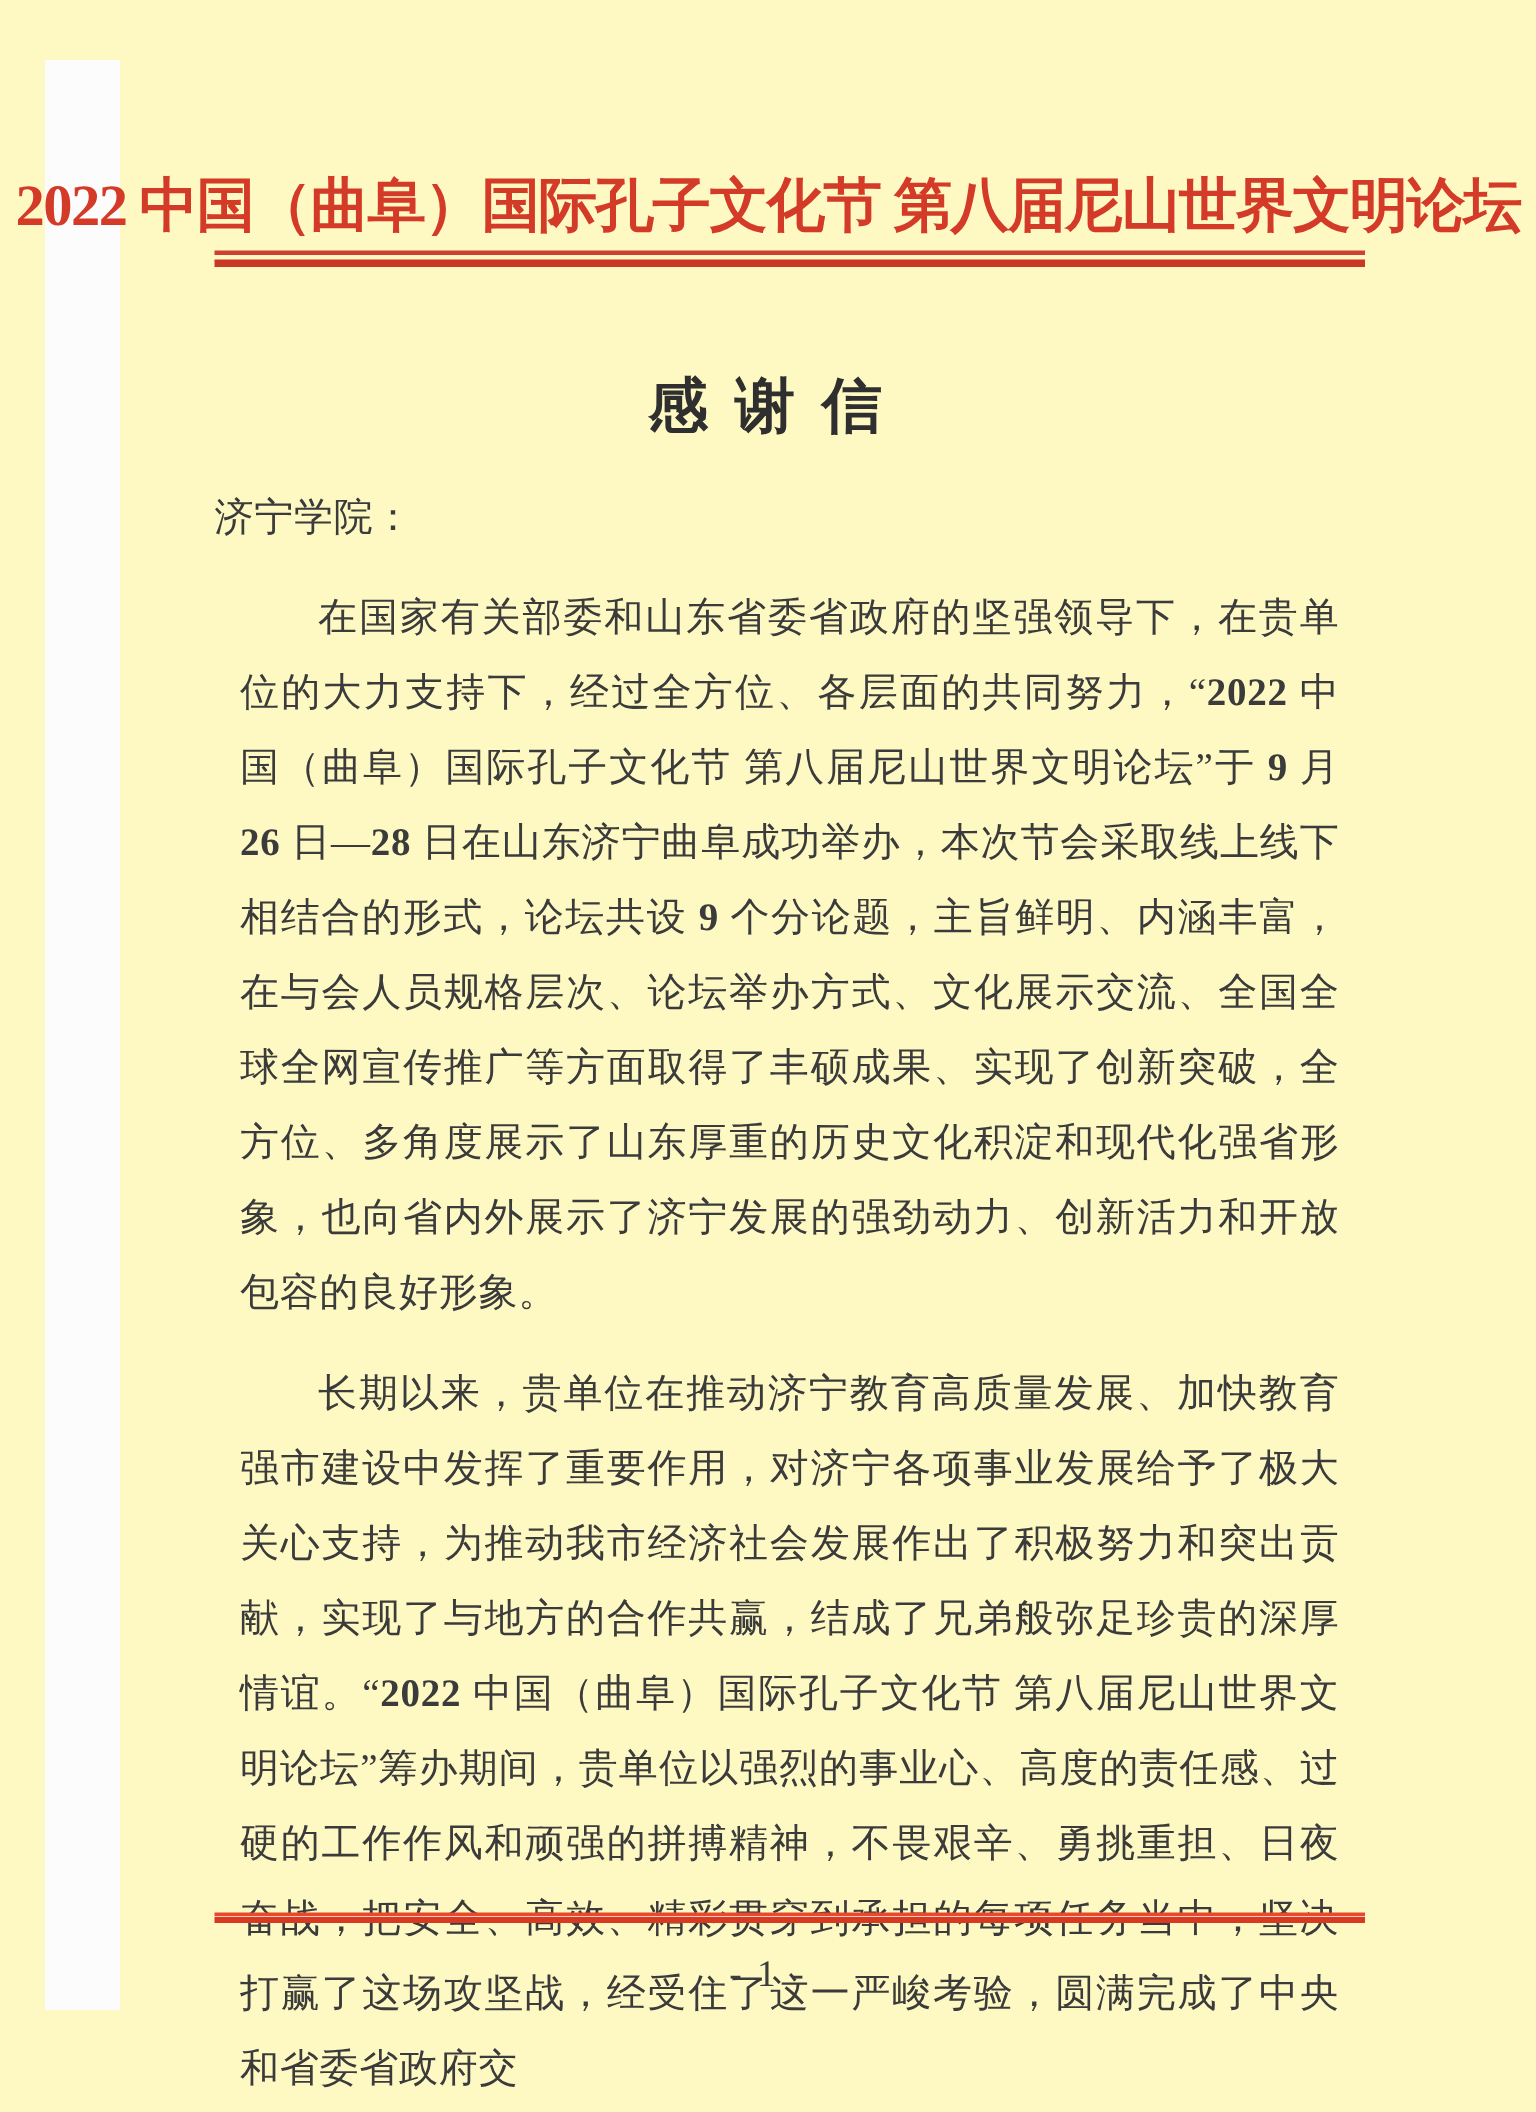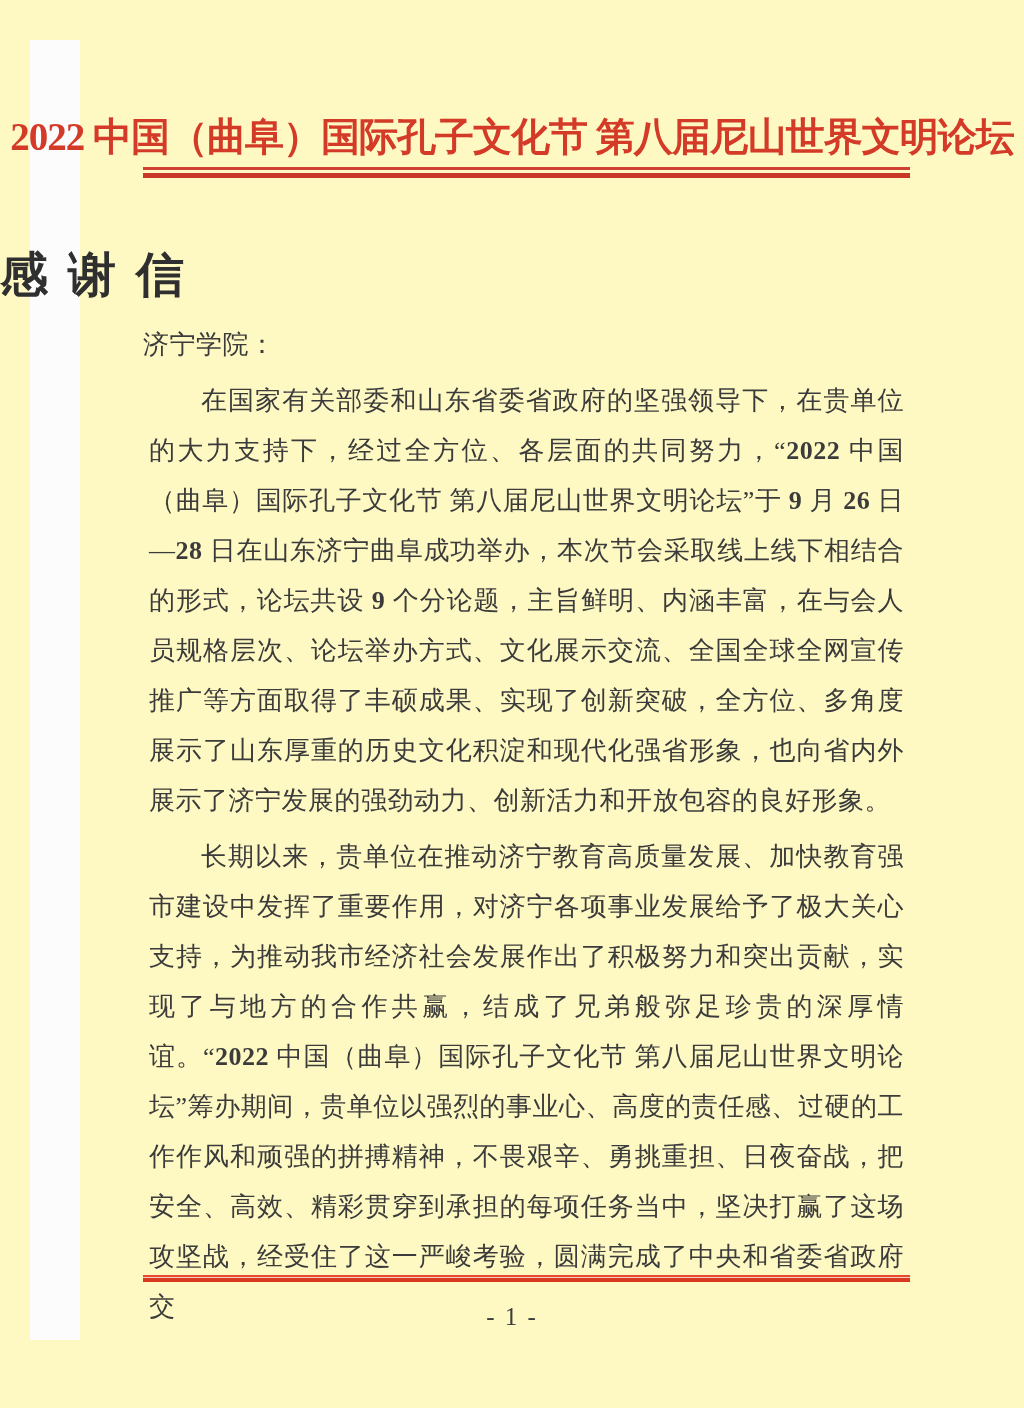--- a/index.html
+++ b/index.html
@@ -42,40 +42,40 @@
   .header-rule .rule-thick {
     height: 5px;
     background: #c93826;
   }
   
   .letter-title {
     position: absolute;
     top: 243px;
     left: 0;
     width: 100%;
-    text-align: left;
-    font-size: 48px;
+    text-align: center;
+    font-size: 40px;
     font-weight: bold;
     letter-spacing: 4px;
     color: #2f2f2f;
   }
   
   .letter-body {
     position: absolute;
     top: 320px;
     left: 143px;
     width: 767px;
     font-size: 26px;
     line-height: 50px;
     text-align: justify;
     letter-spacing: 0.5px;
     color: #3b3b3b;
   }
   .salutation { margin: 0; }
-  .para { margin: 6px; text-indent: 2em; }
+  .para { margin: 17px; text-indent: 2em; }
   .num {
     font-family: "Liberation Serif", serif;
     font-weight: bold;
   }
   
   .footer-rule {
     position: absolute;
     top: 1275px;
     left: 143px;
     width: 767px;

